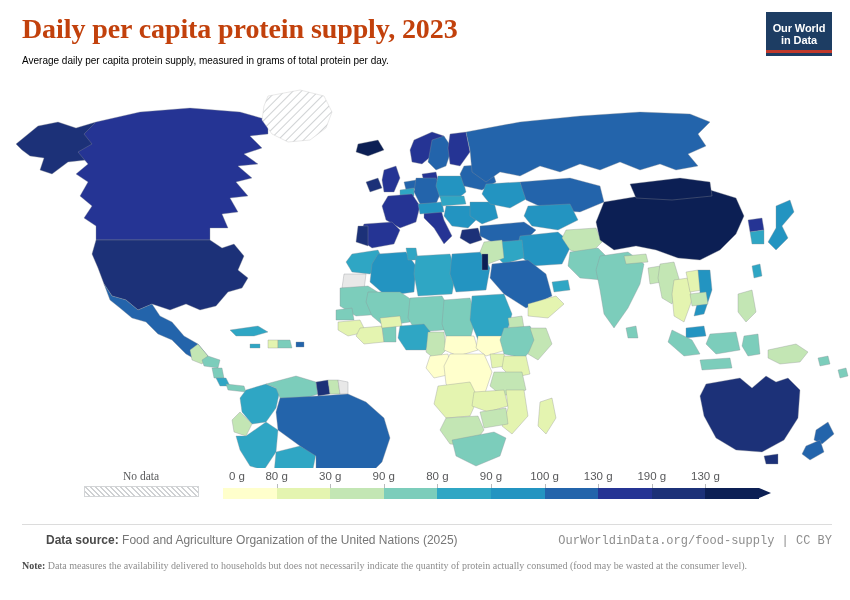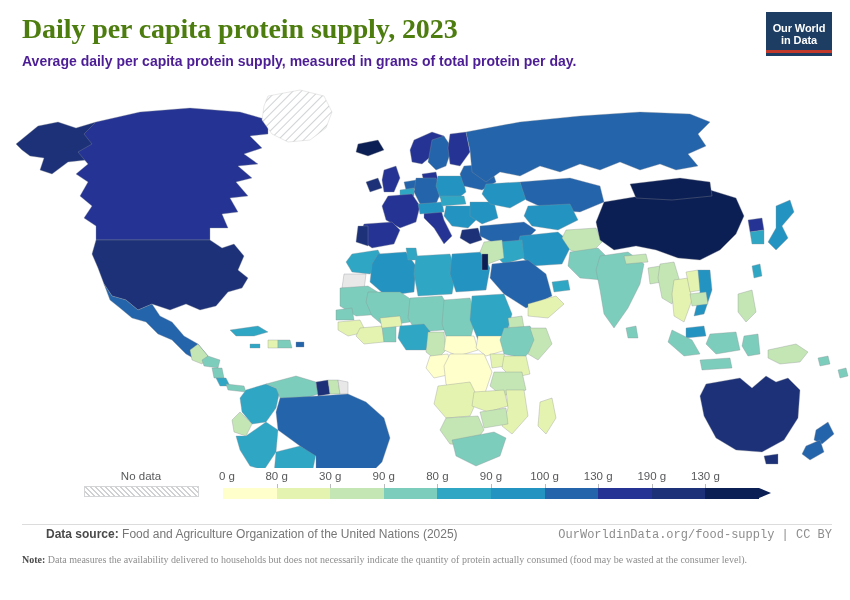--- a/index.html
+++ b/index.html
@@ -8,26 +8,26 @@
     width:850px;height:600px;overflow:hidden;background:#fff;
     font-family:"Liberation Sans",sans-serif;
     -webkit-font-smoothing:antialiased;
   }
   .page{position:relative;width:850px;height:600px;box-sizing:border-box;}
 
   
   .header{position:absolute;left:22px;top:12px;right:22px;}
   .title{
     font-family:"Liberation Serif",serif;
-    font-size:28px;line-height:34px;font-weight:700;color:#4d7c0f;
+    font-size:28px;line-height:34px;font-weight:700;color:#c2410c;
     letter-spacing:-0.1px;margin:0;
   }
   .subtitle{
-    font-size:14px;line-height:18px;color:#4c1d95;margin:6px 0 0 0;
-    font-weight:700;
+    font-size:10px;line-height:18px;color:#000000;margin:6px 0 0 0;
+    font-weight:400;
   }
 
   
   .owid-logo{
     position:absolute;right:18px;top:12px;width:66px;height:44px;
     background:#1d3d63;display:flex;flex-direction:column;align-items:center;
     justify-content:center;box-sizing:border-box;
   }
   .owid-logo .ltxt{
     color:#fff;font-size:11px;line-height:12px;font-weight:700;
@@ -41,20 +41,21 @@
   .country{stroke:#8f9296;stroke-width:0.35;vector-effect:non-scaling-stroke;}
   .nodata{fill:url(#hatch);stroke:#c8c8c8;stroke-width:0.4;}
 
   
   .legend{position:absolute;left:0;top:470px;width:850px;height:48px;}
   .legend-inner{position:relative;margin:0 auto;width:700px;height:48px;}
   .nodata-block{position:absolute;left:6px;top:0;width:120px;}
   .nodata-label{
     font-size:11.5px;color:#58595b;text-align:center;width:120px;
     line-height:13px;
+    font-family:Liberation Serif, serif;
   }
   .nodata-swatch{
     margin:3px auto 0;width:115px;height:11px;
     background-image:repeating-linear-gradient(45deg,#ffffff 0 2.2px,#cfd1d3 2.2px 3.6px);
     border:1px solid #d3d5d7;box-sizing:border-box;
   }
   .scale-block{position:absolute;left:148px;top:0;width:548px;}
   .tick-row{position:relative;height:14px;}
   .tick-label{
     position:absolute;font-size:11.5px;color:#58595b;line-height:13px;
@@ -66,21 +67,21 @@
   .bin-arrow{
     position:absolute;top:0;width:0;height:0;
     border-top:5.5px solid transparent;border-bottom:5.5px solid transparent;
   }
 
   
   .footer{position:absolute;left:22px;right:18px;top:524px;}
   .rule{height:1px;background:#dcdcdc;width:100%;}
   .src-row{
     display:flex;justify-content:space-between;align-items:baseline;
-    margin-top:1px;
+    margin-top:7px;
     padding-left:24px;
   }
   .src-left{font-size:12px;color:#767676;line-height:16px;}
   .src-left b{color:#4a4a4a;font-weight:700;}
   .src-right{font-size:12px;color:#8d8d8d;line-height:16px;font-family:Liberation Mono, monospace;}
   .note{
     margin-top:9px;font-size:10px;color:#8d8d8d;line-height:15px;
     max-width:820px;
     font-family:Liberation Serif, serif;
   }
@@ -258,21 +259,21 @@
   </div>
 
   <div class="legend">
     <div class="legend-inner">
       <div class="nodata-block">
         <div class="nodata-label">No data</div>
         <div class="nodata-swatch"></div>
       </div>
       <div class="scale-block">
         <div class="tick-row" id="tick-row">
-            <div class="tick-label" style="left: 4px;">0 g</div>
+            <div class="tick-label" style="left: 14px;">0 g</div>
             <div class="tick-label" style="left: 53.6px;">80 g</div>
             <div class="tick-mark" style="left: 53.6px;"></div>
             <div class="tick-label" style="left: 107.2px;">30 g</div>
             <div class="tick-mark" style="left: 107.2px;"></div>
             <div class="tick-label" style="left: 160.8px;">90 g</div>
             <div class="tick-mark" style="left: 160.8px;"></div>
             <div class="tick-label" style="left: 214.4px;">80 g</div>
             <div class="tick-mark" style="left: 214.4px;"></div>
             <div class="tick-label" style="left: 268px;">90 g</div>
             <div class="tick-mark" style="left: 268px;"></div>

